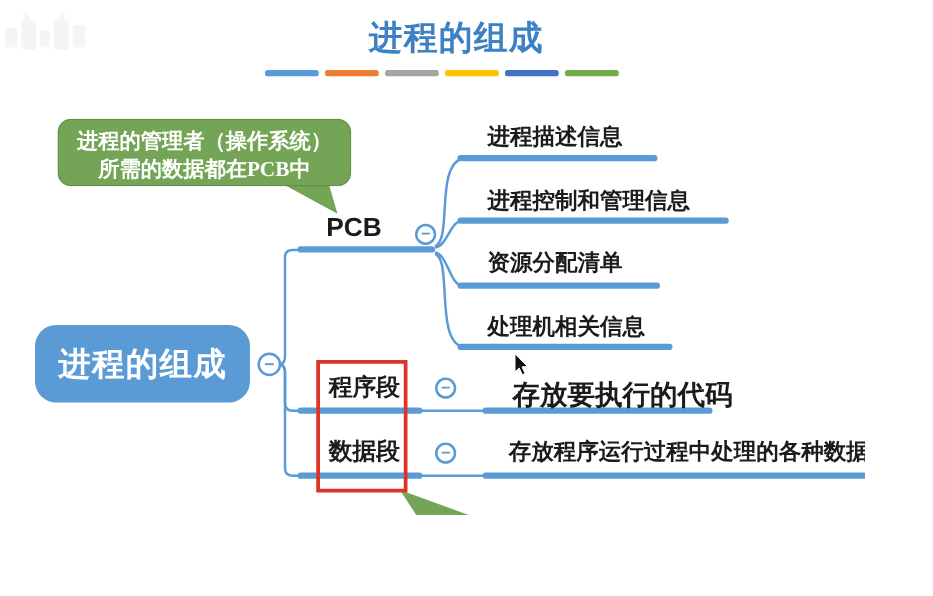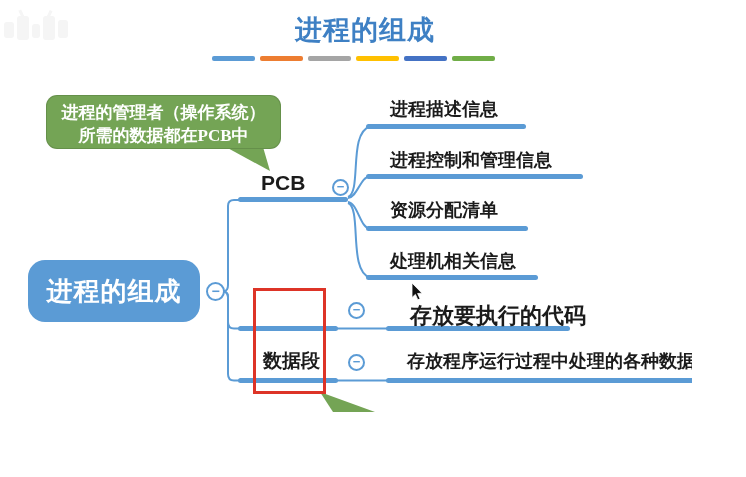--- a/index.html
+++ b/index.html
@@ -115,20 +115,21 @@
   <div class="bar" style="left:366px; top:226px; width:162px;"></div>
   <div class="bar" style="left:366px; top:275px; width:172px;"></div>
   <div class="bar" style="left:386px; top:326px; width:184px;"></div>
   <div class="bar" style="left:386px; top:378px; width:340px;"></div>
 
   <div class="highlight-box"></div>
 
   <div class="root-node">进程的组成</div>
 
   <div class="nlabel" style="left:261px; top:171px; font-size:21px;text-align:center;">PCB</div>
+  <div class="nlabel" style="left:263px; top:297px; font-size:19px;">程序段</div>
   <div class="nlabel" style="left:263px; top:348px; font-size:19px;text-align:center;">数据段</div>
 
   <div class="nlabel" style="left:390px; top:97px;  font-size:18px;">进程描述信息</div>
   <div class="nlabel" style="left:390px; top:148px; font-size:18px;">进程控制和管理信息</div>
   <div class="nlabel" style="left:390px; top:198px; font-size:18px;">资源分配清单</div>
   <div class="nlabel" style="left:390px; top:249px; font-size:18px;">处理机相关信息</div>
   <div class="nlabel" style="left:410px; top:301px; font-size:22px;">存放要执行的代码</div>
   <div class="nlabel" style="left:407px; top:349px; font-size:18px;">存放程序运行过程中处理的各种数据</div>
 
   <div class="collapse lg" style="left:206px; top:282px;">−</div>

